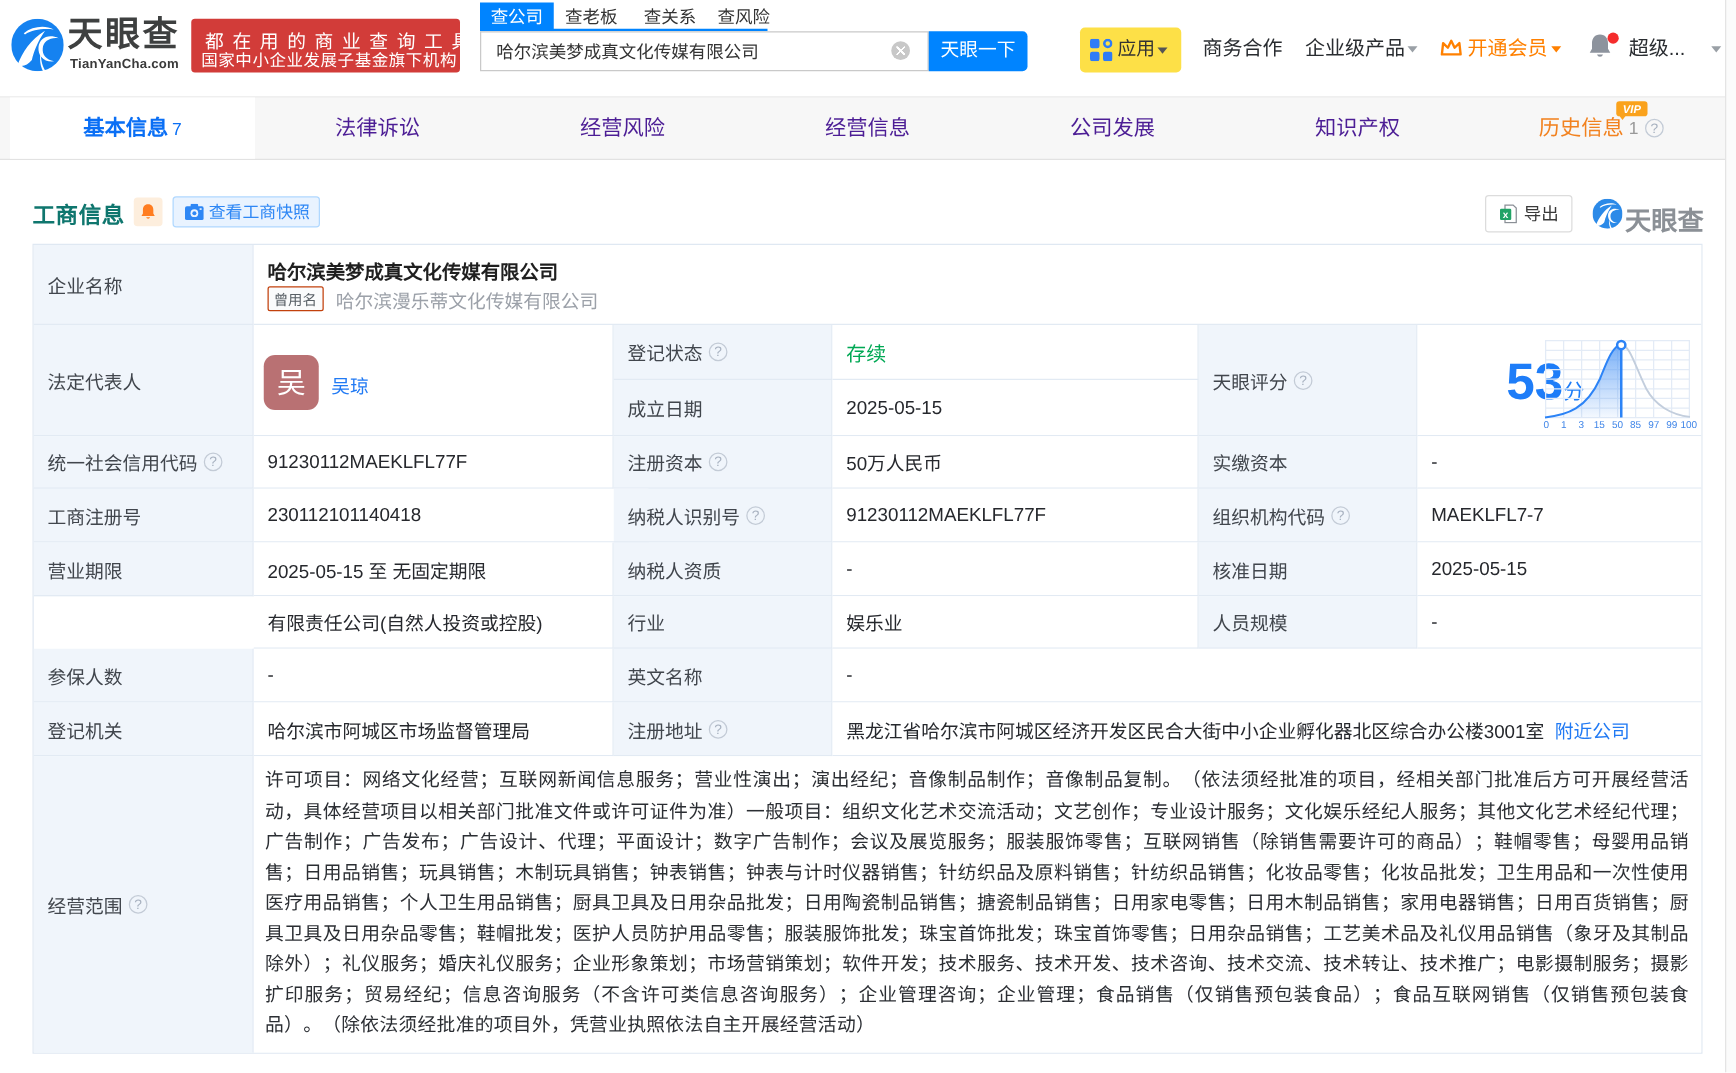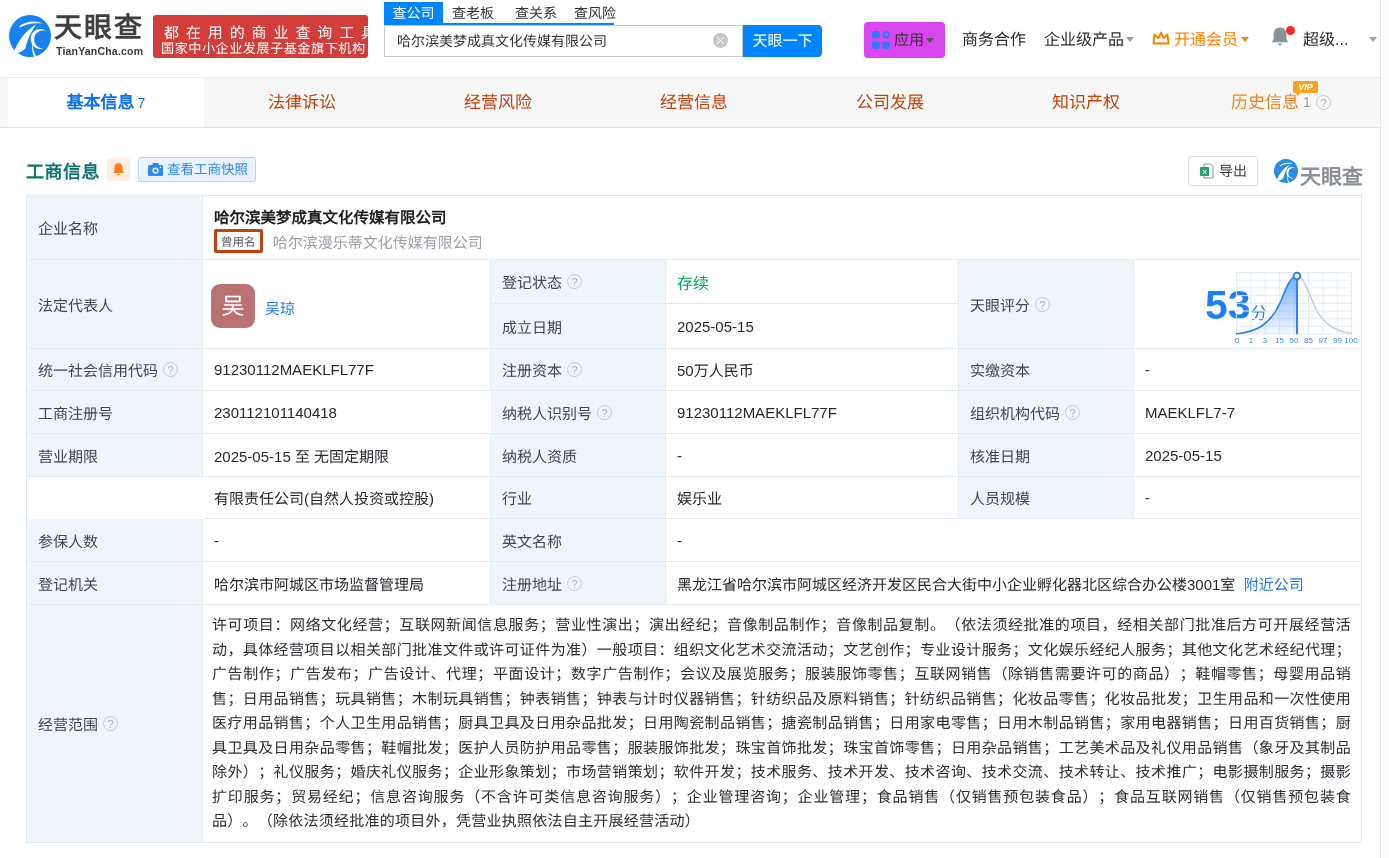--- a/index.html
+++ b/index.html
@@ -18,31 +18,31 @@
 #sline{left:384px;top:23px;width:230px;height:2px;background:#0084ff;}
 #sinput{left:384px;top:25px;width:359px;height:32px;border:1px solid #c9c9c9;box-sizing:border-box;background:#fff;}
 #sinput span{position:absolute;left:12px;top:0;line-height:30px;font-size:14px;color:#333;}
 #sclear{left:713px;top:33px;width:15px;height:15px;border-radius:50%;background:#c8c8c8;}
 #sclear:after{content:"";position:absolute;left:4px;top:4px;width:7px;height:7px;
  background:
   linear-gradient(45deg,transparent 44%,#fff 44%,#fff 56%,transparent 56%),
   linear-gradient(-45deg,transparent 44%,#fff 44%,#fff 56%,transparent 56%);}
 #sbtn{left:743px;top:25px;width:79px;height:32px;background:#0084ff;border-radius:0 4px 4px 0;
   color:#fff;font-size:15px;text-align:center;line-height:32px;}
-#appbox{left:864px;top:22px;width:81px;height:36px;background:#d946ef;border-radius:4px;}
+#appbox{left:864px;top:22px;width:81px;height:36px;background:#fde047;border-radius:4px;}
 #appbox .t{position:absolute;left:30px;top:0;line-height:36px;font-size:15px;color:#333;}
 .caret{position:absolute;width:0;height:0;border-left:4.5px solid transparent;border-right:4.5px solid transparent;border-top:5.5px solid #666;}
 #appbox .caret{left:62px;top:16px;border-top-color:#555;}
 .navtxt{font-size:16px;color:#292c30;top:32px;line-height:16px;white-space:nowrap;}
 #vip-t{color:#ff8000;}
 #redDot{left:1286px;top:26px;width:9px;height:9px;background:#f52c2c;border-radius:50%;}
 
 #tabbar{left:0;top:77px;width:1389px;height:51px;background:#f7f7f7;border-top:1px solid #ececec;border-bottom:1px solid #e2e2e2;box-sizing:border-box;}
 #tabact{position:absolute;left:8px;top:0;width:196px;height:49px;background:#fff;}
-.tab{position:absolute;top:0;width:196px;height:49px;line-height:49px;text-align:center;font-size:17px;color:#c2410c;}
+.tab{position:absolute;top:0;width:196px;height:49px;line-height:49px;text-align:center;font-size:17px;color:#4c1d95;}
 #tab1{color:#0a6ff5;font-weight:bold;}
 #tab1 i{font-style:normal;font-weight:normal;font-size:14px;margin-left:3px;}
 #tab7{color:#f2821f;}
 #vipbadge{position:absolute;left:1293px;top:3px;width:25px;height:12px;background:#faa21c;border-radius:2.5px;color:#fff;font-size:9px;font-style:italic;font-weight:bold;text-align:center;line-height:12px;}
 #vipbadge:after{content:"";position:absolute;left:2px;top:11px;border-left:3px solid transparent;border-right:3px solid transparent;border-top:4px solid #faa21c;}
 #tab7c{position:absolute;left:1303px;top:0;font-size:14px;color:#999;line-height:49px;}
 .qicon{display:inline-block;width:15px;height:15px;border:1px solid #c3cbd6;border-radius:50%;color:#a8b2c0;font-size:11px;line-height:15px;text-align:center;vertical-align:-3px;box-sizing:border-box;font-weight:normal;}
 #tab7q{position:absolute;left:1316px;top:17px;}
 
 #secttl{left:26px;top:157px;font-size:18px;font-weight:bold;color:#0f766e;letter-spacing:0.5px;}
@@ -164,21 +164,21 @@
 <path d="M38,15.5 C29.5,11.5 22.5,15.5 21.8,22.5 C21.2,29.5 26,35 34.5,34 C27.5,32.5 24.7,28.5 25.2,23.5 C25.7,18 31,14.5 38,15.5 Z" fill="#fff"></path>
 <path d="M23.5,26.5 C23.7,33.5 25,39.5 29,43.5 L26,43 C23,38.5 22.5,32 23.5,26.5 Z" fill="#fff"></path>
 </svg></div>
 <div class="abs" id="wm-txt">天眼查</div>
 
 <div class="abs" id="tbl">
  <div class="lab" style="left:0;top:0;width:176px;height:64px;">企业名称</div>
  <div class="val noR" style="left:176px;top:0;width:1158px;height:64px;display:block;">
    <div style="position:absolute;left:11px;top:9px;font-size:15.5px;font-weight:bold;color:#1f1f1f;">哈尔滨美梦成真文化传媒有限公司</div>
    <div style="position:absolute;left:11px;top:33px;">
-     <span style="display:inline-block;border:3px solid #c2410c;background:#fafbfc;color:#596066;font-size:11.5px;padding:1px 4px;border-radius:2px;vertical-align:2px;">曾用名</span>
+     <span style="display:inline-block;border:1px solid #c2410c;background:#fafbfc;color:#596066;font-size:11.5px;padding:1px 4px;border-radius:2px;vertical-align:2px;">曾用名</span>
      <span style="color:#9ca1a9;font-size:15px;margin-left:6px;">哈尔滨漫乐蒂文化传媒有限公司</span>
    </div>
  </div>
  <div class="lab" style="left:0;top:64px;width:176px;height:89px;">法定代表人</div>
  <div class="val" style="left:176px;top:64px;width:288px;height:89px;">
    <div style="position:absolute;left:8px;top:24px;width:44px;height:44px;background:#b97173;border-radius:9px;color:#fff;font-size:23px;text-align:center;line-height:44px;">吴</div>
    <a style="position:absolute;left:62px;top:37px;font-size:15px;">吴琼</a>
  </div>
  <div class="lab" style="left:464px;top:64px;width:175px;height:44px;">登记状态<span class="qicon">?</span></div>
  <div class="val grn" style="left:639px;top:64px;width:293px;height:44px;font-size:16px;">存续</div>

